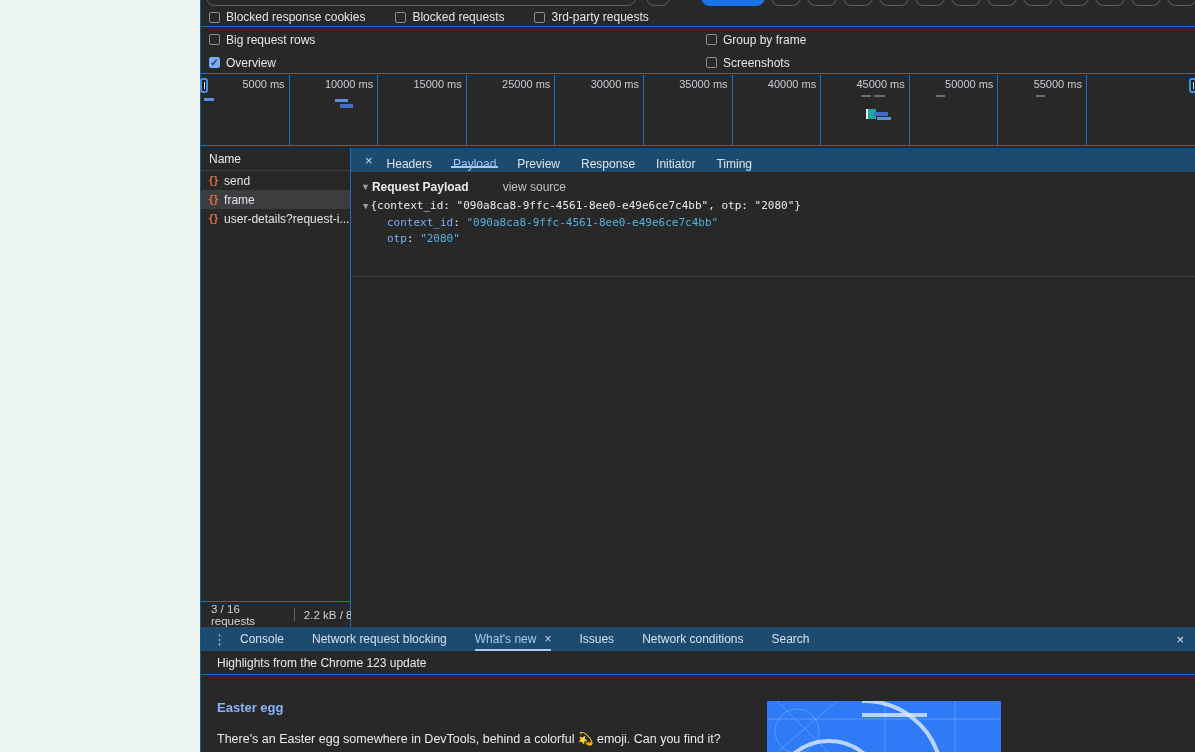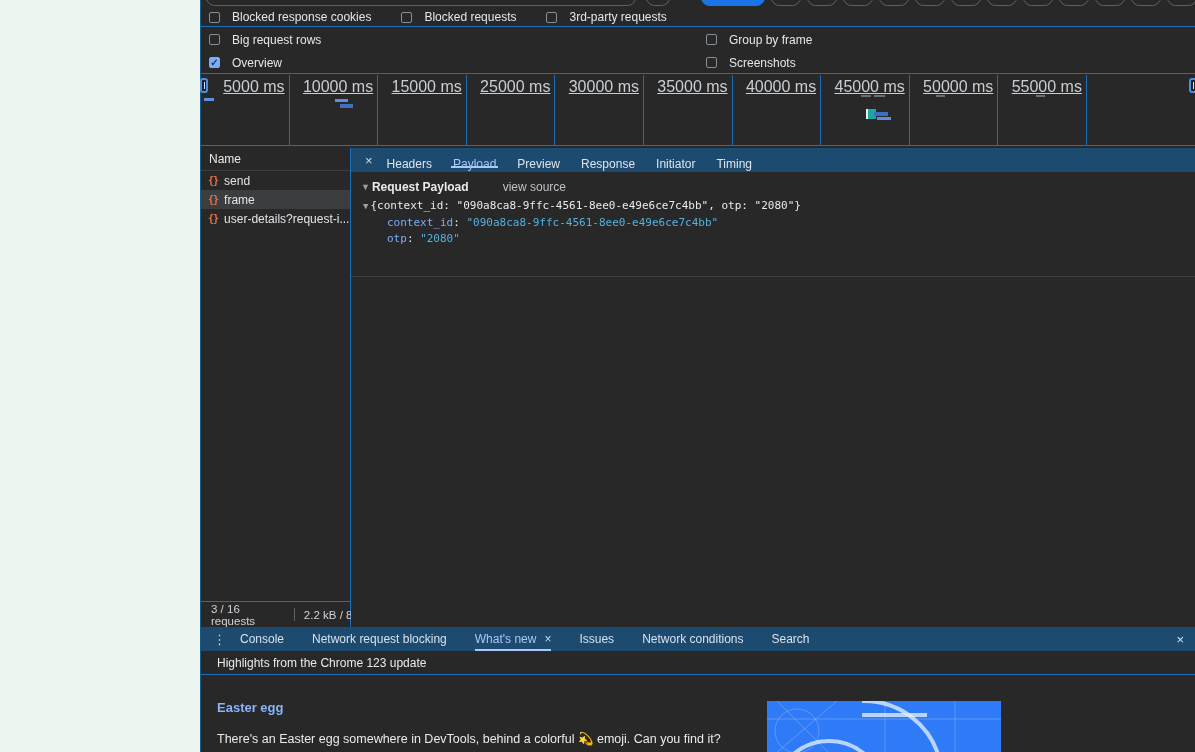--- a/index.html
+++ b/index.html
@@ -23,31 +23,31 @@
   .pill{position:absolute;top:-11px;height:17px;border:1px solid #5f6368;border-radius:9px;background:transparent;}
   .pill.active{background:#1a73e8;border-color:#1a73e8;}
 
   
   .row1{position:absolute;left:0;top:8px;width:995px;height:19px;
     border-bottom:1px solid #1c6fbd;display:flex;align-items:center;gap:30px;padding-left:8px;}
   .row23{position:absolute;left:0;top:28px;width:995px;height:46px;border-bottom:1px solid #1c6fbd;}
   .col-left{position:absolute;left:8px;top:0;}
   .col-right{position:absolute;left:505px;top:0;}
   .cbrow{height:23px;display:flex;align-items:center;}
-  .cb{display:flex;align-items:center;gap:12px;cursor:default;color:#e4e6e9;}
+  .cb{display:flex;align-items:center;gap:6px;cursor:default;color:#e4e6e9;}
   .box{width:11px;height:11px;border:1px solid #8a8f94;border-radius:2px;background:transparent;
     display:inline-flex;align-items:center;justify-content:center;font-size:10px;line-height:10px;color:transparent;}
   .box.checked{background:#7cacf8;border-color:#7cacf8;color:#173a66;font-weight:bold;}
   .box.checked::after{content:"✓";}
 
   
   .timeline{position:absolute;left:0;top:75px;width:995px;height:71px;
     border-bottom:1px solid #1c6fbd;display:flex;}
   .tcell{width:88.6px;height:100%;border-right:1px solid #1c6fbd;
-    font-size:16px;color:#c9ced4;text-align:right;padding:3px 4px 0 0;text-decoration:underline;}
+    font-size:11px;color:#c9ced4;text-align:right;padding:3px 4px 0 0;}
   .tfill{flex:1;border:none;}
   .grip{position:absolute;width:8px;height:15px;top:3px;border:2px solid #4a8fe2;border-radius:3px;
     background:#1f2022;display:flex;align-items:center;justify-content:center;}
   .grip::after{content:"";width:1px;height:7px;background:#cfe3ff;}
   .grip.left{left:-1px;} .grip.right{left:988px;}
   .tl-bar{position:absolute;}
 
   
   .name-panel{position:absolute;left:0;top:148px;width:150px;height:479px;
     background:#282828;border-right:1px solid #1c6fbd;}

